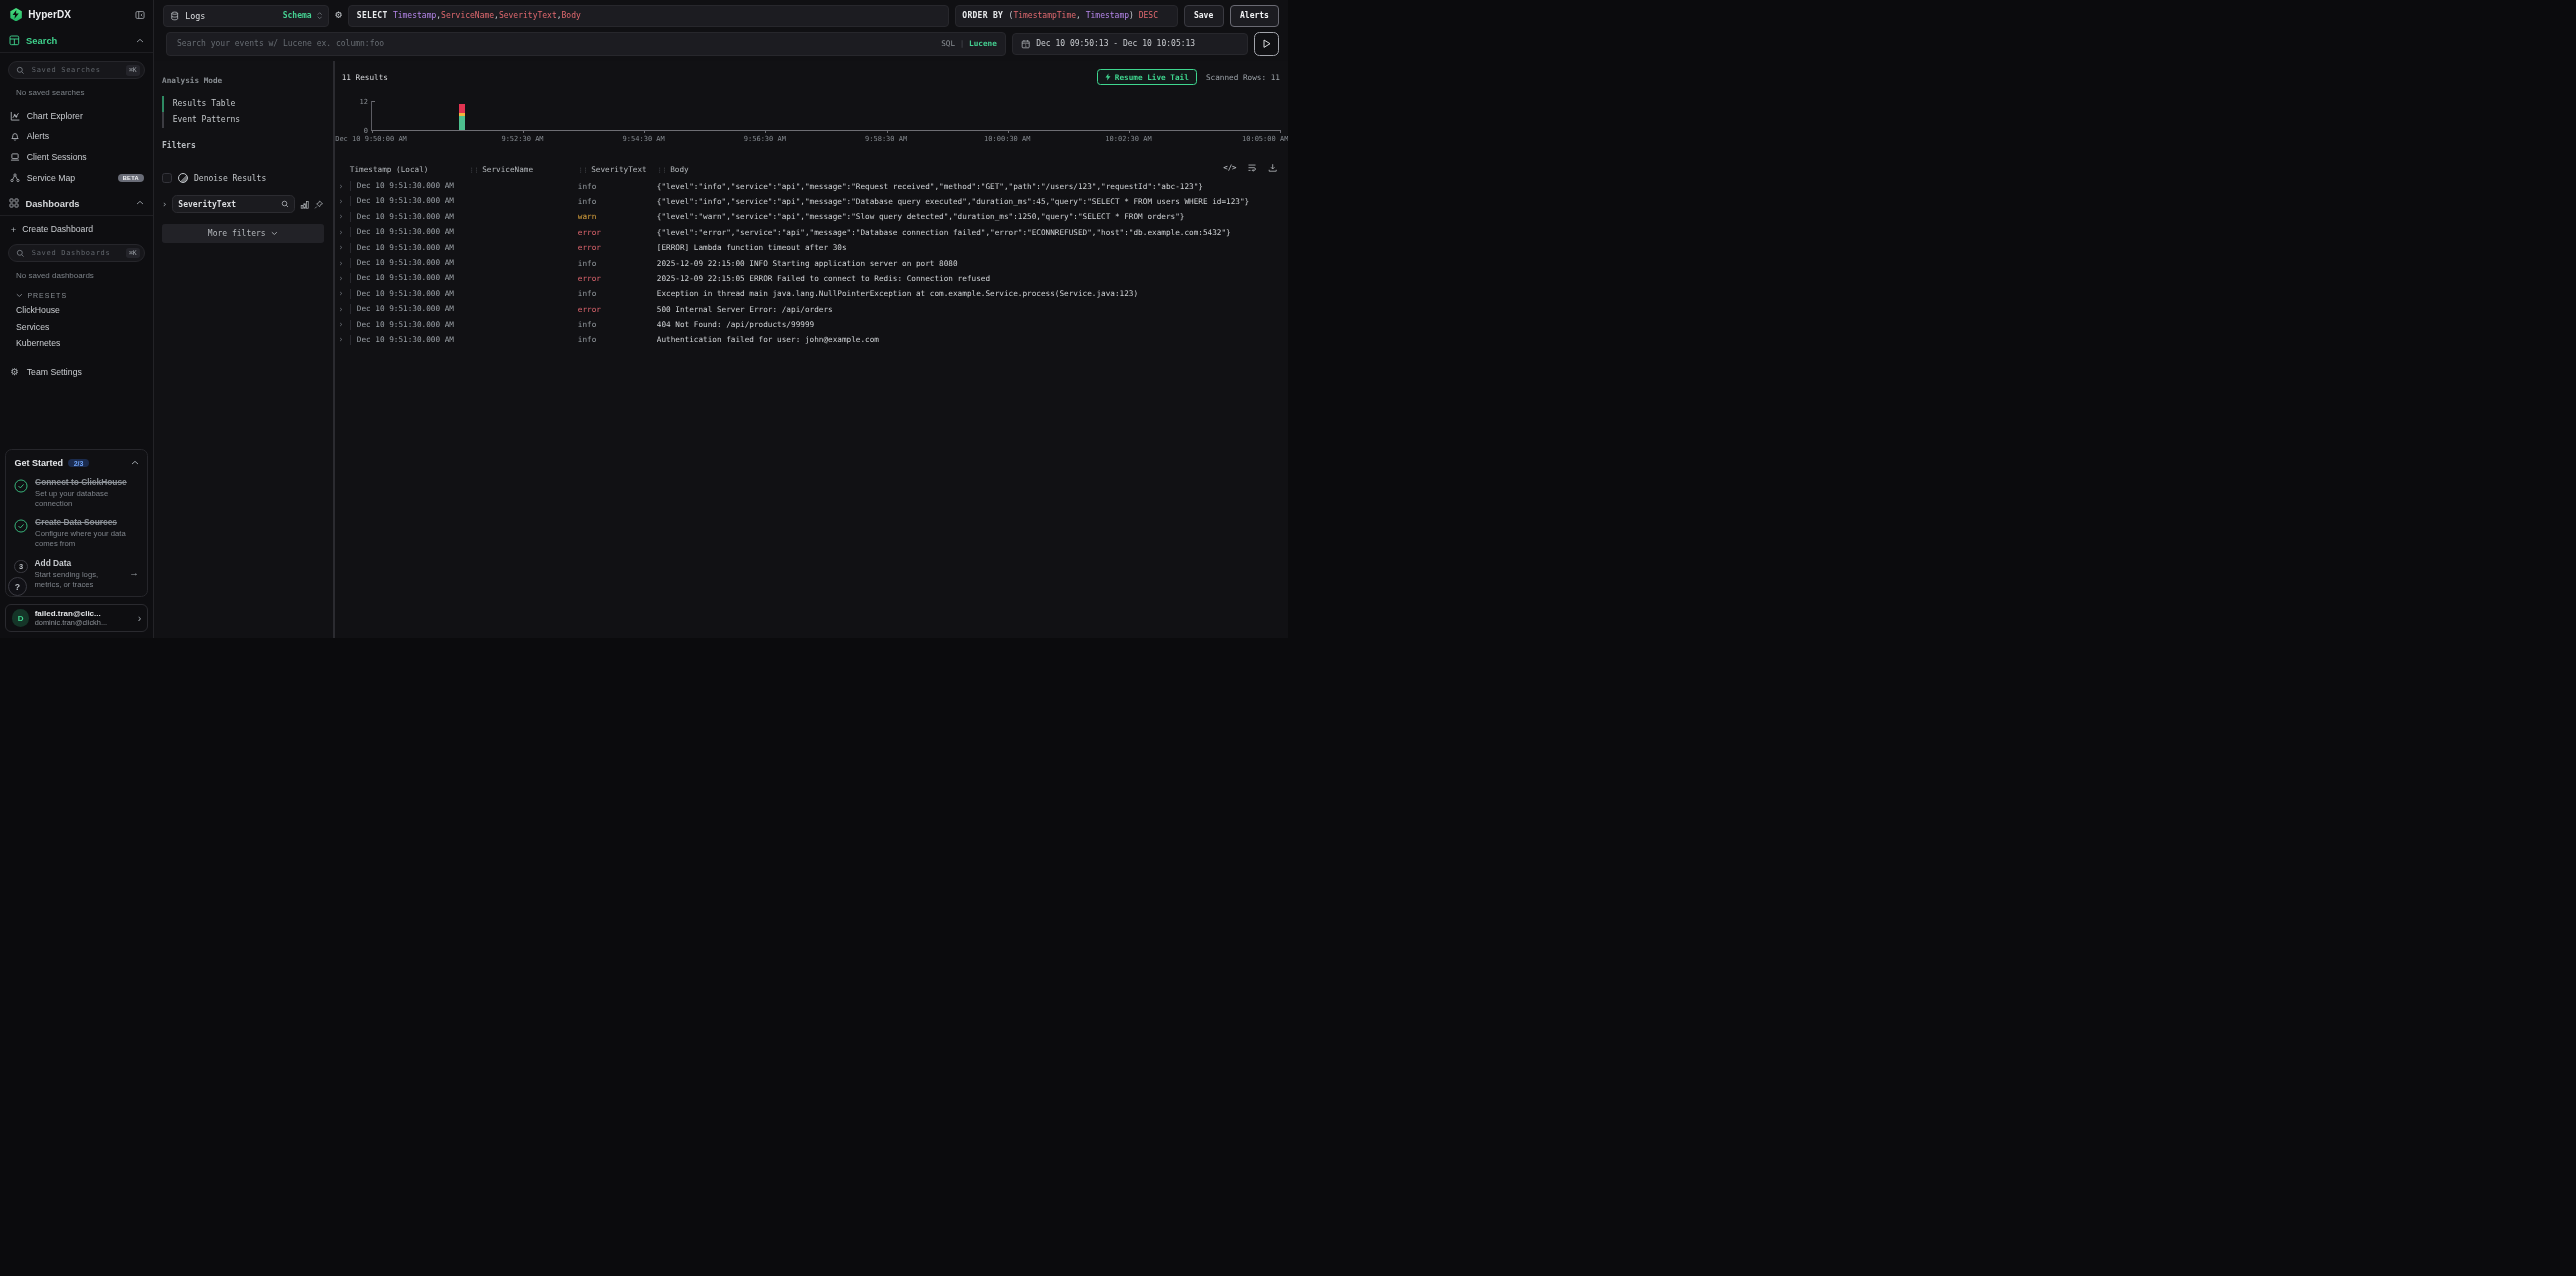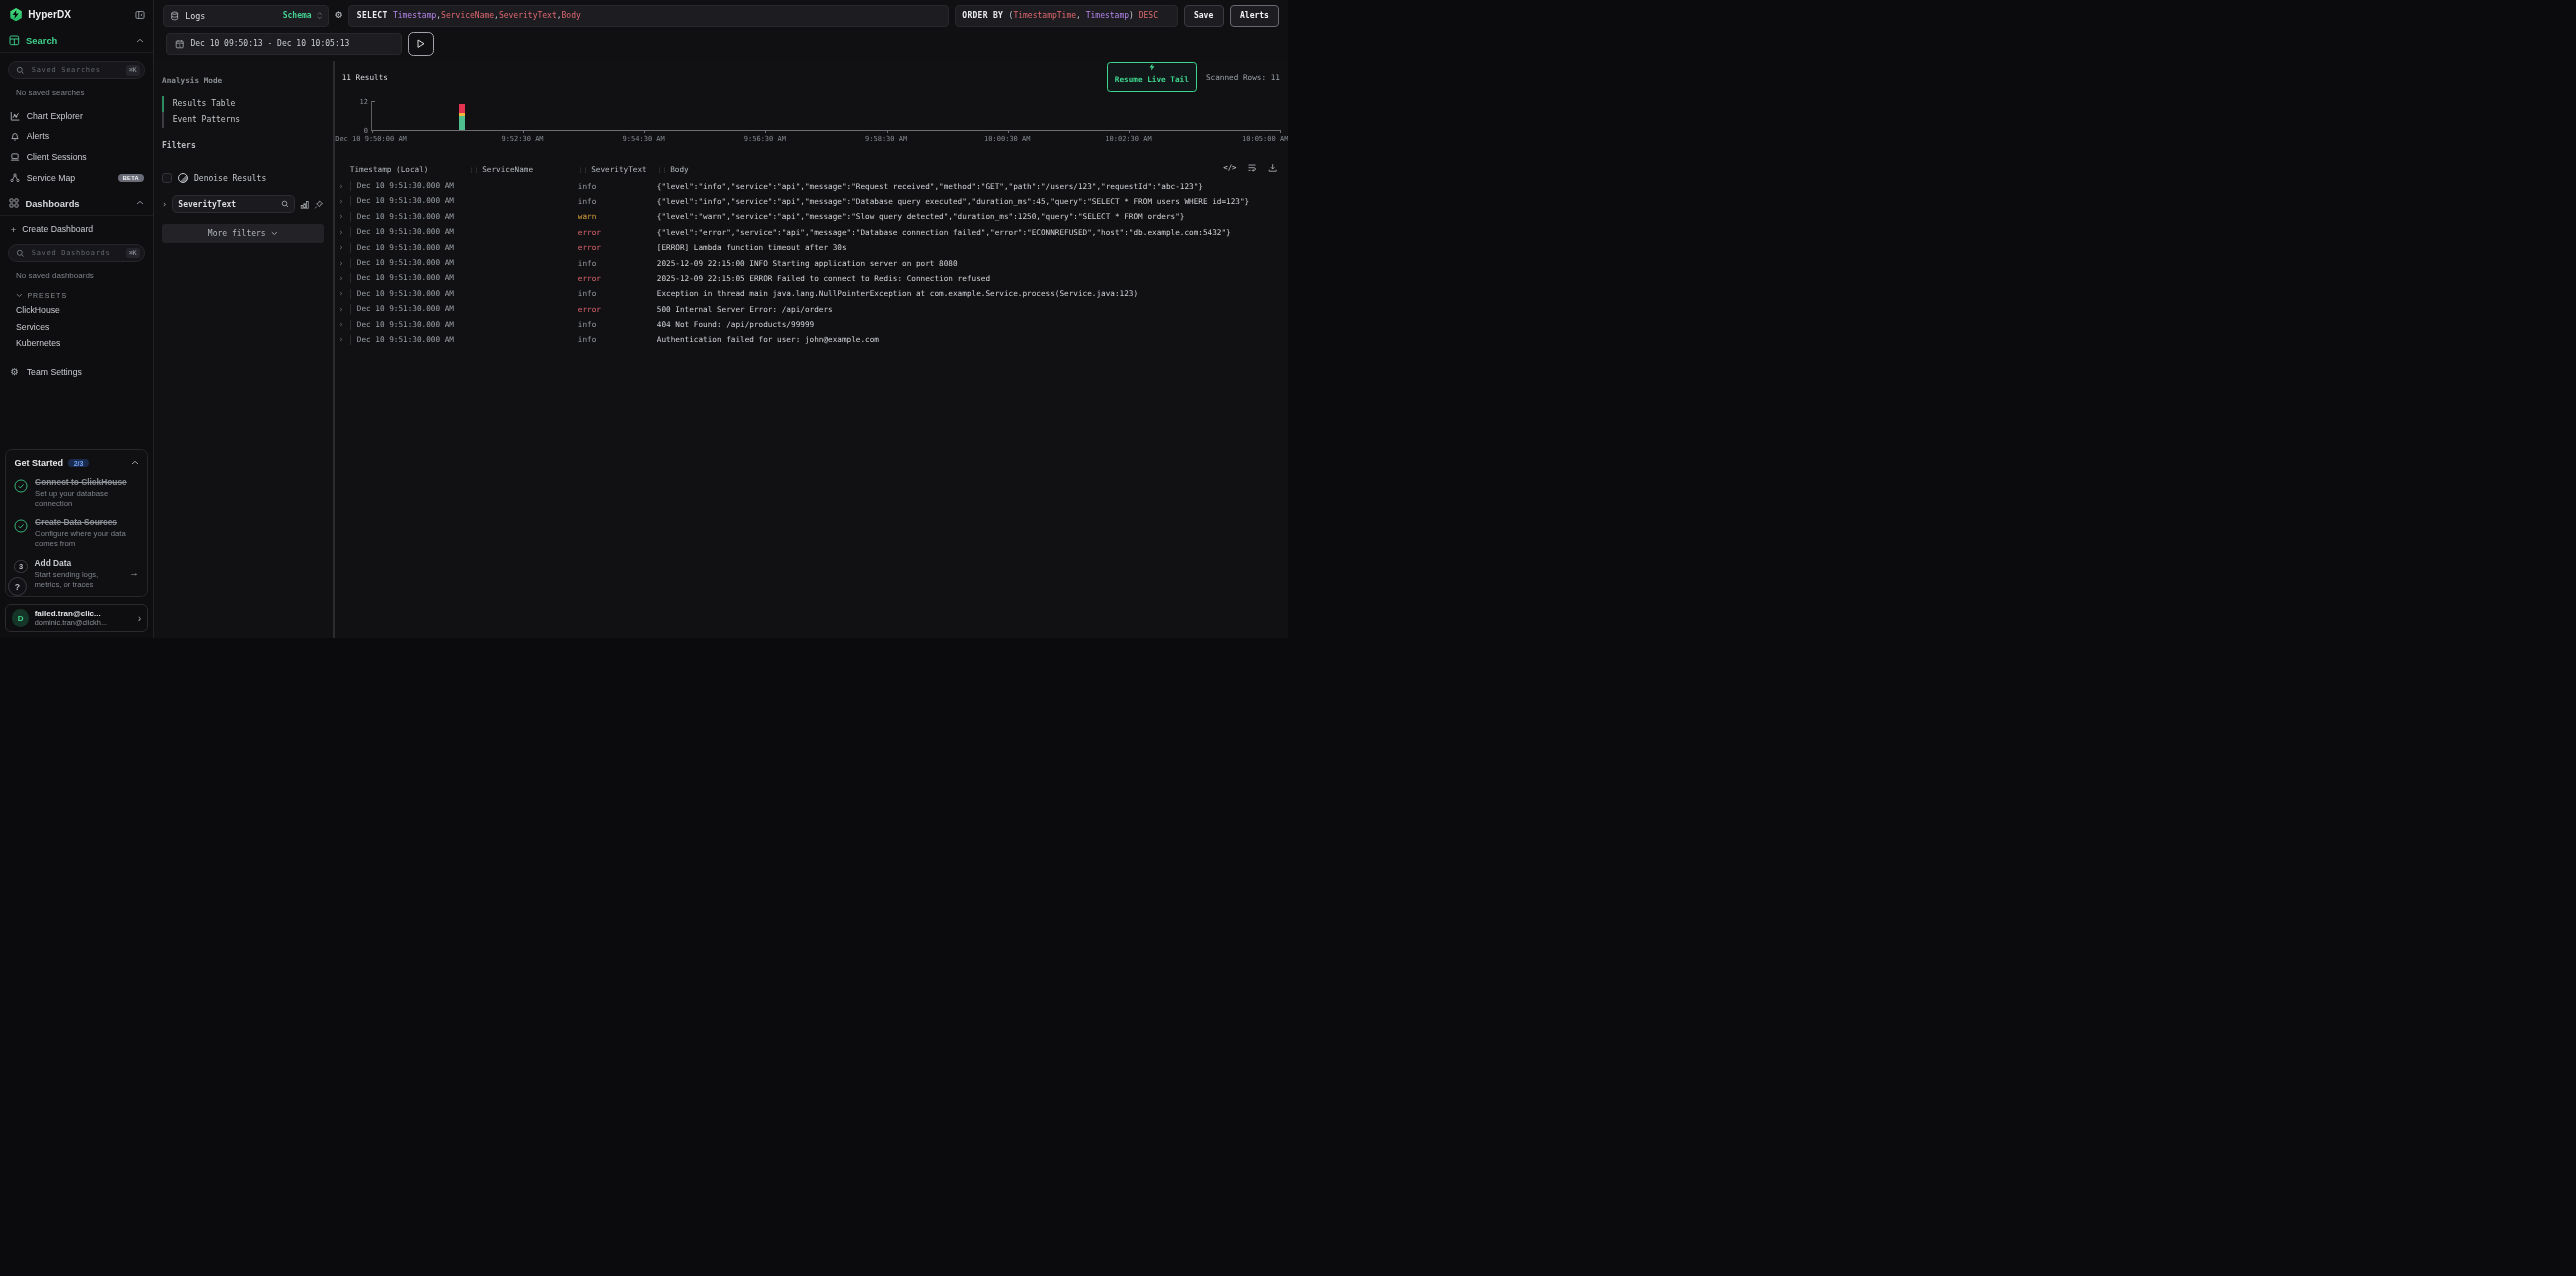--- a/index.html
+++ b/index.html
@@ -112,22 +112,22 @@
       display:flex;align-items:center;padding:0 5.4px;gap:4px;}
   .ffname{flex:1;font-size:8px;font-weight:bold;color:#dcdee1;font-family:"DejaVu Sans Mono",monospace;}
   .fficon{color:#b4b8bc;}
   .morefilters{margin-top:10.7px;height:19px;background:#222227;border-radius:2.7px;display:flex;align-items:center;
       justify-content:center;gap:5.4px;color:#b4b8bc;font-size:8px;font-family:"DejaVu Sans Mono",monospace;cursor:pointer;}
 
   
   .results{flex:1;min-width:0;position:relative;font-family:"DejaVu Sans Mono",monospace;display:flex;flex-direction:column;}
   .rheader{margin-top:8px;height:16px;display:flex;align-items:center;padding:0 8px 0 6.7px;gap:9.4px;}
   .rcount{font-size:7.7px;color:#d6d8db;flex:1;}
-  .livetail{height:30px;border:0.7px solid #3fd68f;border-radius:3.4px;color:#3fd68f;font-size:7.7px;font-weight:bold;
-      display:flex;align-items:center;gap:4px;padding:0 6.7px;cursor:pointer;background:rgba(63,214,143,0.04);flex-direction:column;}
+  .livetail{height:16px;border:0.7px solid #3fd68f;border-radius:3.4px;color:#3fd68f;font-size:7.7px;font-weight:bold;
+      display:flex;align-items:center;gap:4px;padding:0 6.7px;cursor:pointer;background:rgba(63,214,143,0.04);}
   .scanned{font-size:7.7px;color:#9aa0a6;}
   .chartwrap{margin:16px 8px 0 36px;position:relative;height:42px;flex-shrink:0;}
   .plot{position:absolute;left:0;right:0;top:0;height:29.5px;border-left:0.7px solid #5c5c63;border-bottom:1.3px solid #6e6e74;}
   .plot .ytick-top{position:absolute;left:0;top:0;width:3.4px;height:0.7px;background:#6e6e74;}
   .ylab{position:absolute;font-size:7px;color:#8a8f94;}
   .ylab.top{left:-14.8px;top:-3.4px;width:10.7px;text-align:right;}
   .ylab.bottom{left:-10.7px;bottom:-4.7px;width:6.7px;text-align:right;}
   .xtick{position:absolute;top:100%;width:0.7px;height:3.4px;background:#6e6e74;}
   .xlabels{position:absolute;left:0;right:0;top:34px;height:9.4px;}
   .xlab{position:absolute;transform:translateX(-50%);font-size:7px;color:#84898f;white-space:nowrap;}
@@ -386,20 +386,28 @@
       </div>
       <div class="box orderby">
         <span class="kw">ORDER BY</span>
         <span><span class="tok-plain">(</span><span class="tok-salmon">TimestampTime</span><span class="tok-plain">, </span><span class="tok-purple">Timestamp</span><span class="tok-plain">)</span><span class="tok-salmon"> DESC</span></span>
       </div>
       <div class="btn save">Save</div>
       <div class="btn alerts">Alerts</div>
     </div>
 
     <div class="searchrow">
+      <div class="box search-input">
+        <input placeholder="Search your events w/ Lucene ex. column:foo" style="">
+        <span class="langtoggle mono">
+          <span class="sql">SQL</span>
+          <span class="sep">|</span>
+          <span class="lucene">Lucene</span>
+        </span>
+      </div>
       <div class="box daterange">
         <span style="color:#b4b8bc">
           <svg width="9.4" height="10" viewBox="0 0 16 16" fill="none" stroke="currentColor" stroke-width="1.3">
               <rect x="2" y="3" width="12" height="11.5" rx="1.5"></rect>
               <line x1="2" y1="6.5" x2="14" y2="6.5"></line>
               <line x1="5" y1="1.5" x2="5" y2="4"></line>
               <line x1="11" y1="1.5" x2="11" y2="4"></line>
               <text x="8" y="12.5" font-size="6" fill="currentColor" stroke="none" text-anchor="middle" font-family="DejaVu Sans Mono">1</text>
             </svg>
         </span>

